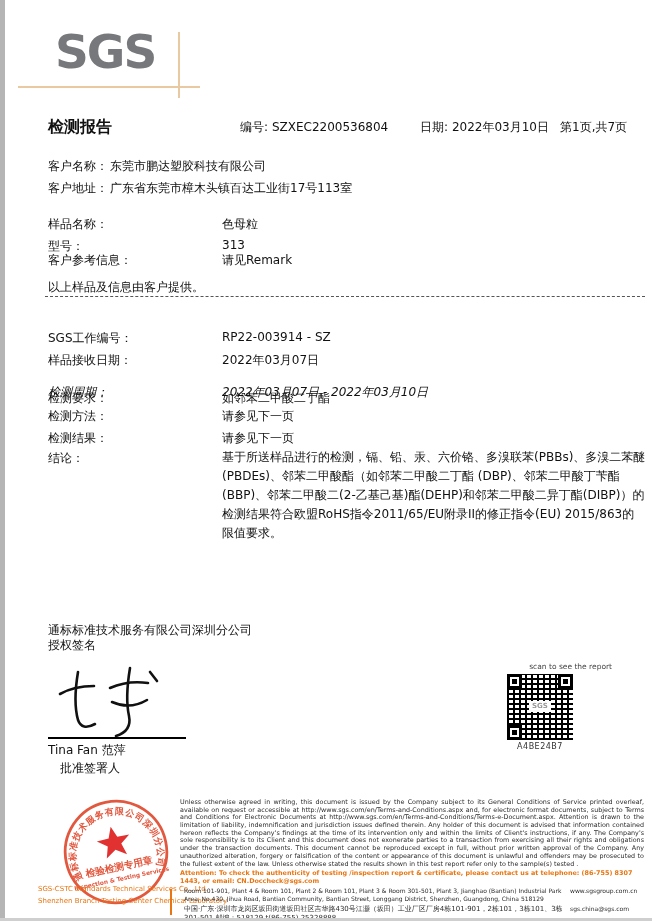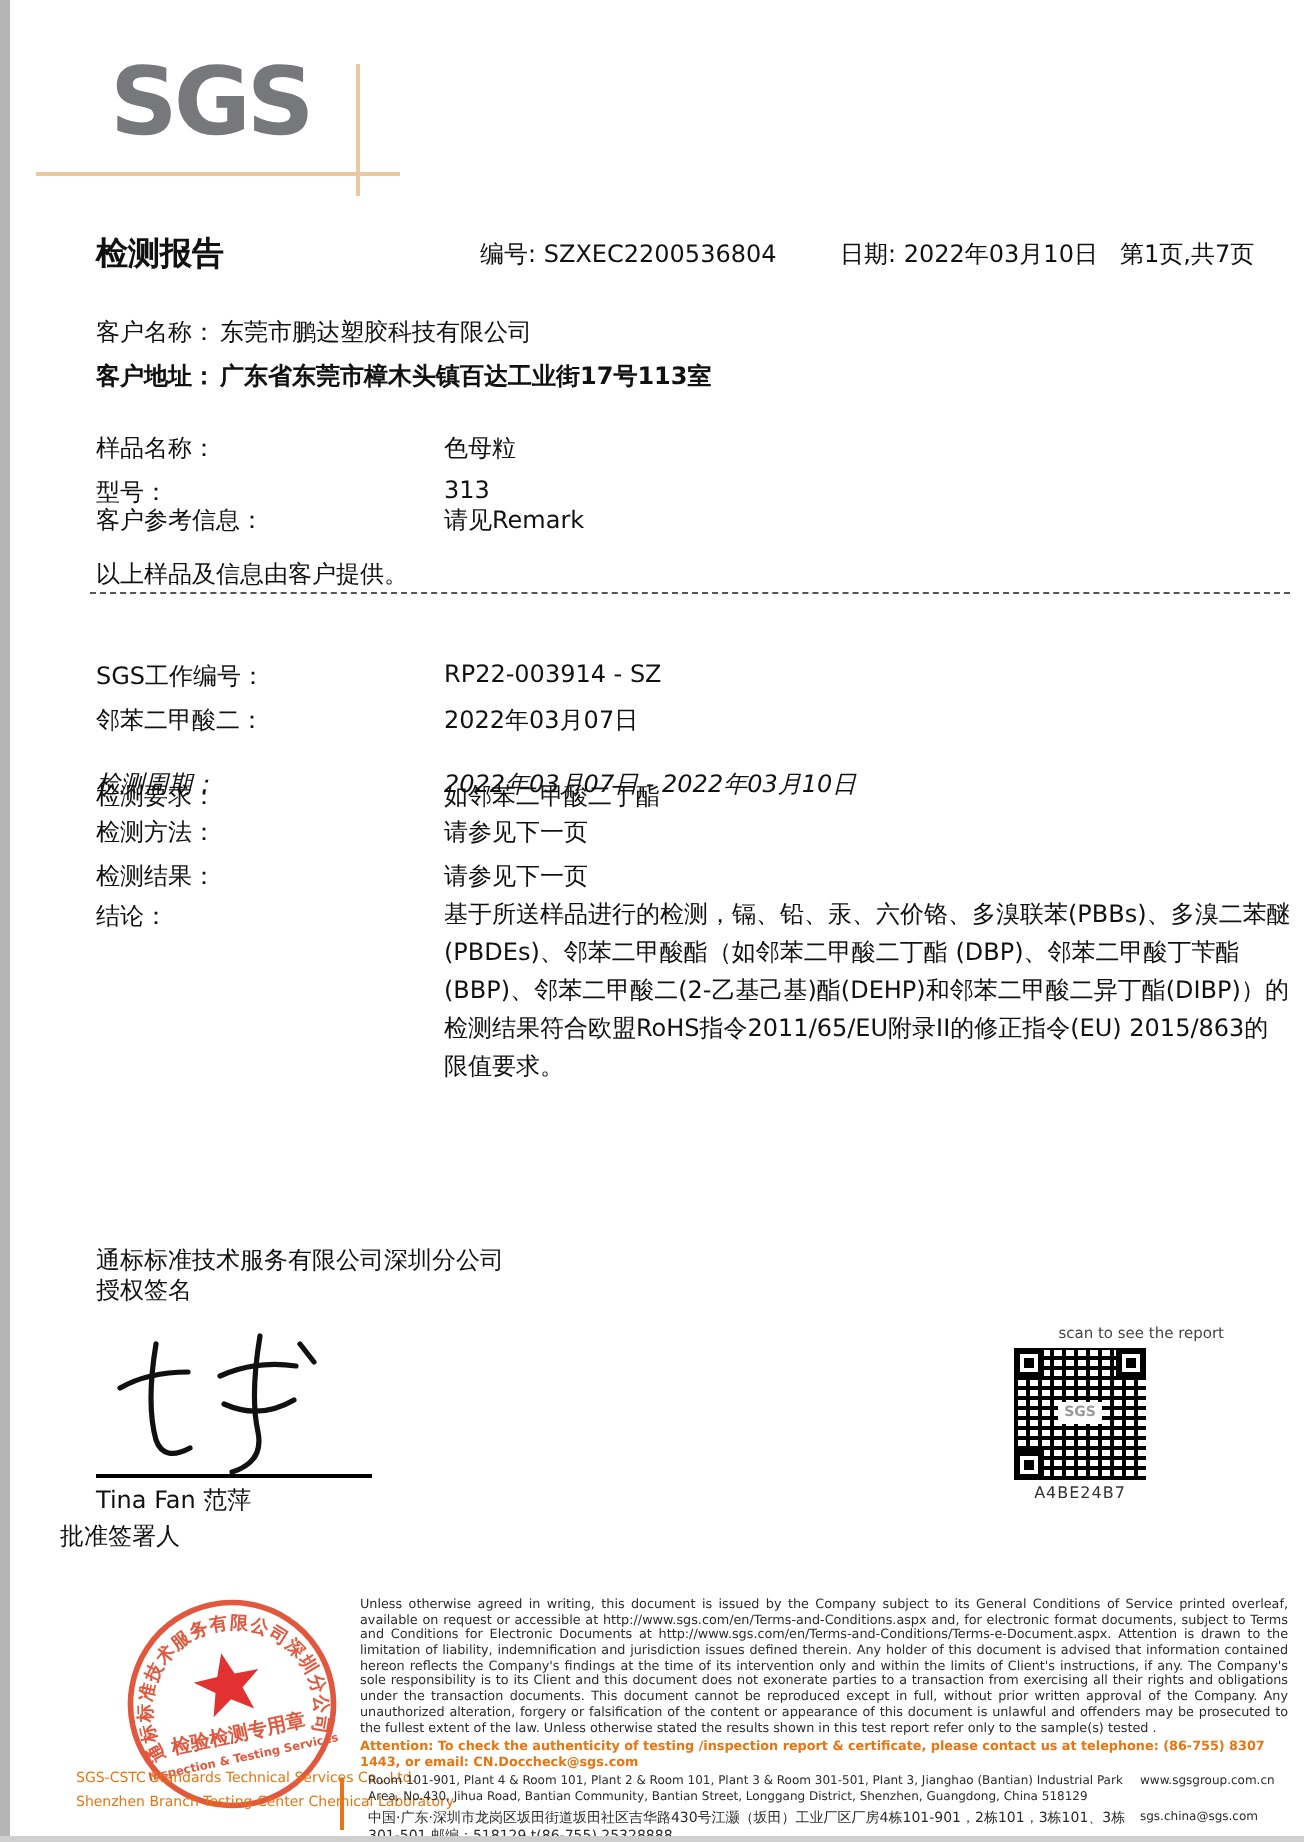--- a/index.html
+++ b/index.html
@@ -30,21 +30,21 @@
 
   .conclusion { position:absolute; left:222px; top:448px; width:424px; font-size:12px;
                 line-height:19px; color:#111; }
 
   
   .sig-company { position:absolute; left:48px; top:622px; font-size:12px; color:#111; }
   .sig-auth { position:absolute; left:48px; top:637px; font-size:12px; color:#111; }
   .sig-svg { position:absolute; left:52px; top:660px; }
   .sig-line { position:absolute; left:48px; top:737px; width:138px; height:2px; background:#000; }
   .sig-name { position:absolute; left:48px; top:742px; font-size:12px; color:#111; }
-  .sig-title { position:absolute; left:30px; top:760px; font-size:12px; color:#111;font-family:Liberation Serif, serif; }
+  .sig-title { position:absolute; left:60px; top:760px; font-size:12px; color:#111;font-family:Liberation Serif, serif; }
 
   
   .qr-wrap { position:absolute; left:468px; top:662px; width:144px; text-align:center; }
   .qr-caption { font-size:7.5px; color:#444; margin-bottom:3px;text-align:right; }
   .qr-box { position:relative; width:66px; height:66px; margin:0 auto; background:
       repeating-linear-gradient(0deg,#000 0 2px,transparent 2px 5px),
       repeating-linear-gradient(90deg,#000 0 2px,#fff 2px 6px);
       outline:1px solid #fff; }
   .finder { position:absolute; width:15px; height:15px; border:3px solid #000; background:#fff; }
   .finder .dot { position:absolute; left:2px; top:2px; width:5px; height:5px; background:#000; }
@@ -79,21 +79,21 @@
     <span class="report-title">检测报告</span>
     <span class="hn" style="left:192px;"><span>编号:</span> <span>SZXEC2200536804</span></span>
     <span class="hn" style="left:372px;text-align:right;"><span>日期:</span> <span>2022年03月10日</span></span>
     <span class="hn" style="left:512px;">第1页,共7页</span>
   </div>
 
   <div class="row" style="top:158px;">
     <span>客户名称：</span>
     <span class="val-narrow">东莞市鹏达塑胶科技有限公司</span>
   </div>
-  <div class="row" style="top:180px;font-weight:bold;">
+  <div class="row" style="top:180px;">
     <span>客户地址：</span>
     <span class="val-narrow">广东省东莞市樟木头镇百达工业街17号113室</span>
   </div>
 
   <div class="row" style="top:216px;">
     <span>样品名称：</span>
     <span class="val-wide">色母粒</span>
   </div>
   <div class="row" style="top:238px;">
     <span>型号：</span>
@@ -105,21 +105,21 @@
   </div>
   <div class="row" style="top:279px;">以上样品及信息由客户提供。</div>
 
   <div class="divider"></div>
 
   <div class="row" style="top:330px;">
     <span>SGS工作编号：</span>
     <span class="val-wide">RP22-003914 - SZ</span>
   </div>
   <div class="row" style="top:352px;">
-    <span>邻苯二甲酸二：</span>
+    <span>样品接收日期：</span>
     <span class="val-wide">2022年03月07日</span>
   </div>
   <div class="row" style="top:384px;font-style:italic;">
     <span>检测周期：</span>
     <span class="val-wide">2022年03月07日 - 2022年03月10日</span>
   </div>
   <div class="row" style="top:390px;">
     <span>检测要求：</span>
     <span class="val-wide">如邻苯二甲酸二丁酯</span>
   </div>

